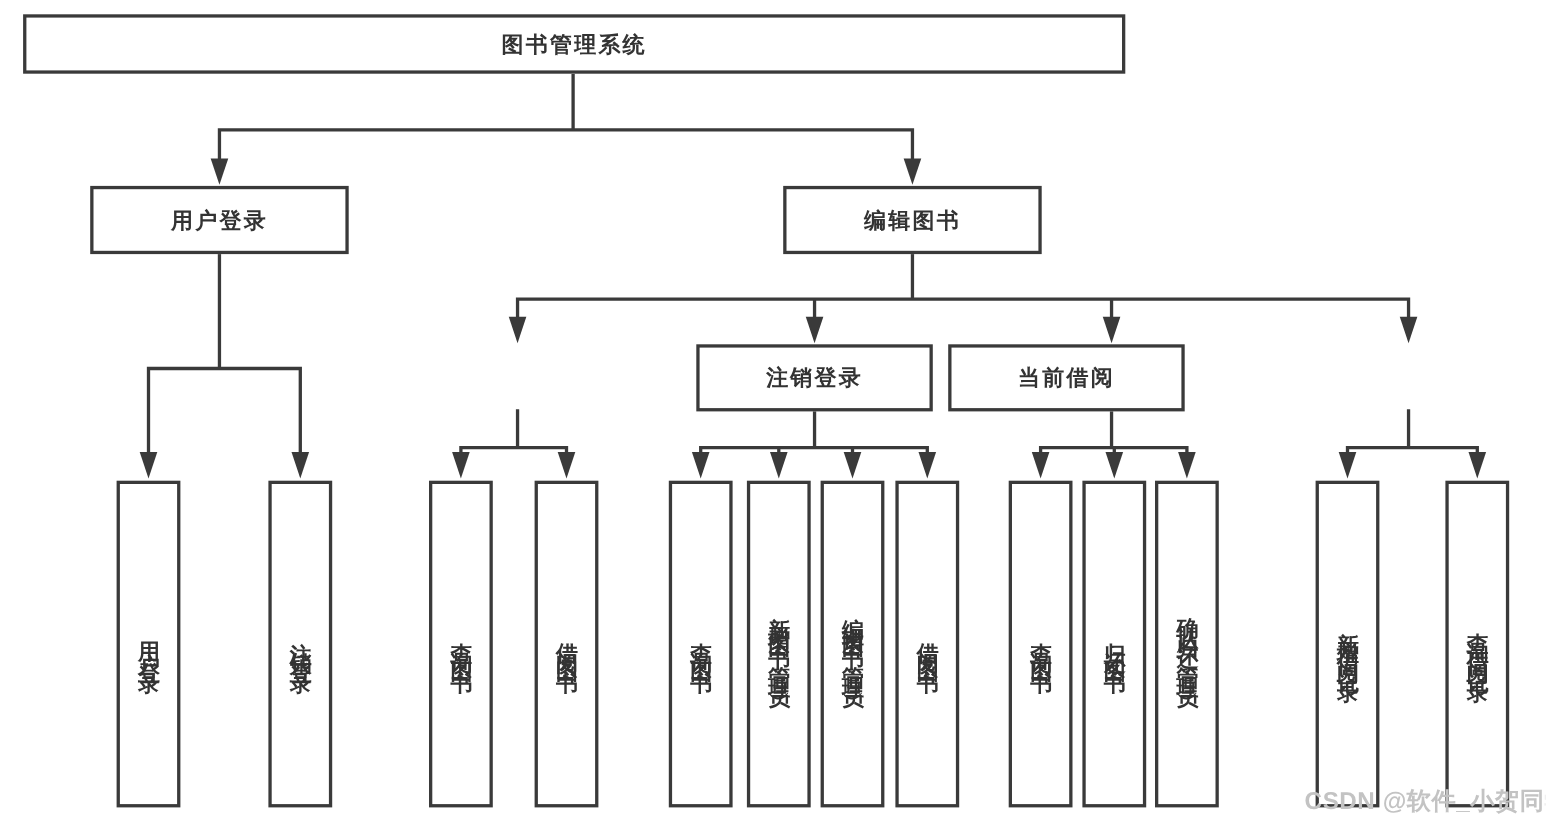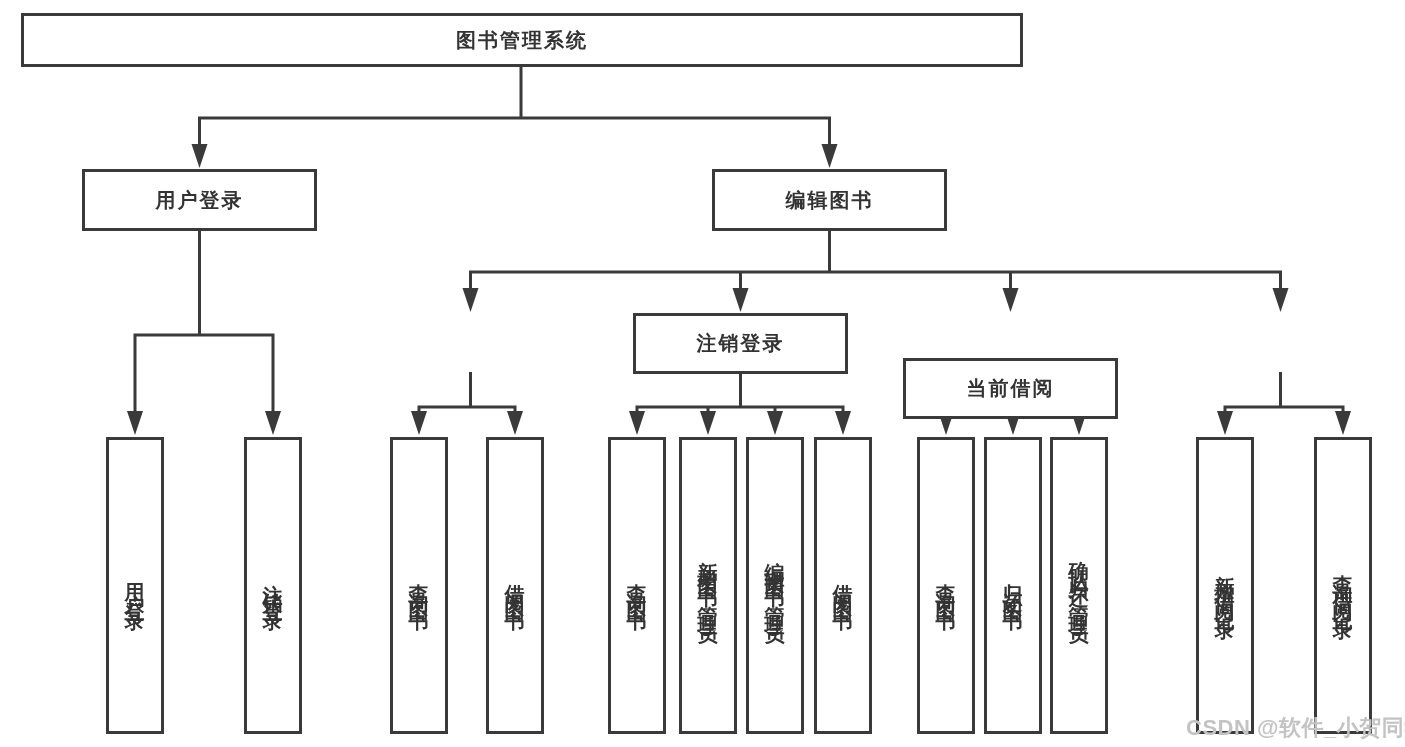--- a/index.html
+++ b/index.html
@@ -81,21 +81,21 @@
       <polygon points="1335,411 1351,411 1343,435"></polygon>
     </g>
   </svg>
 
   <div class="node" style="left:21px; top:13px; width:1002px; height:54px;">图书管理系统</div>
 
   <div class="node" style="left:82px; top:169px; width:235px; height:62px;">用户登录</div>
   <div class="node" style="left:712px; top:169px; width:235px; height:62px;">编辑图书</div>
 
   <div class="node" style="left:633px; top:313px; width:215px; height:61px;">注销登录</div>
-  <div class="node" style="left:903px; top:313px; width:215px; height:61px;margin-top:45px;">当前借阅</div>
+  <div class="node" style="left:862px; top:313px; width:215px; height:61px;">当前借阅</div>
 
   <div class="node v" style="left:106px; top:437px; width:58px; height:297px;">用户登录</div>
   <div class="node v" style="left:244px; top:437px; width:58px; height:297px;">注销登录</div>
 
   <div class="node v" style="left:390px; top:437px; width:58px; height:297px;">查询图书</div>
   <div class="node v" style="left:486px; top:437px; width:58px; height:297px;">借阅图书</div>
 
   <div class="node v" style="left:608px; top:437px; width:58px; height:297px;">查询图书</div>
   <div class="node v" style="left:679px; top:437px; width:58px; height:297px;">新增图书（管理员）</div>
   <div class="node v" style="left:746px; top:437px; width:58px; height:297px;">编辑图书（管理员）</div>

